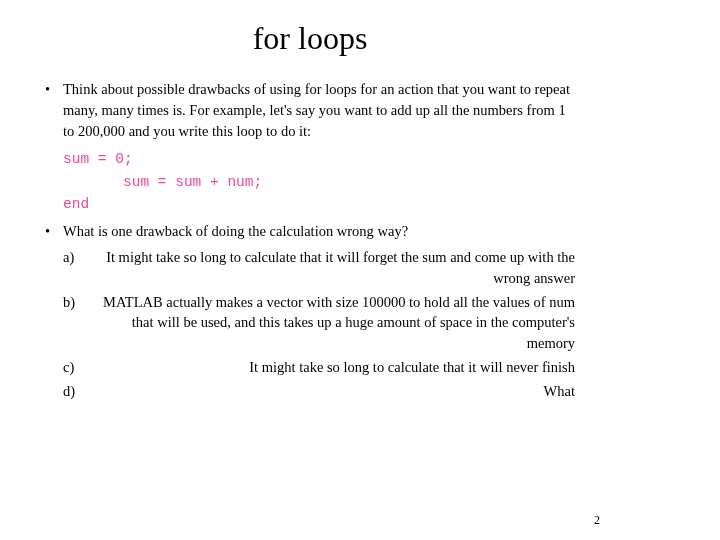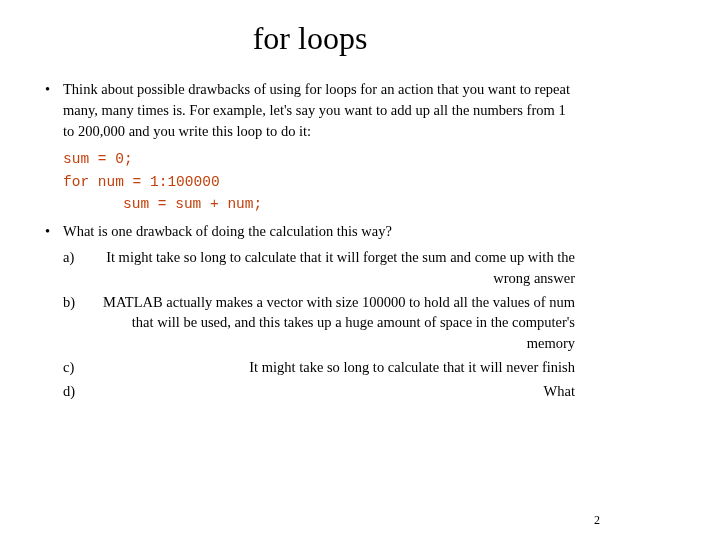--- a/index.html
+++ b/index.html
@@ -51,21 +51,21 @@
 
     .bullet-text {
       flex: 1;
     }
 
     .code-block {
       font-family: 'Courier New', Courier, monospace;
       font-size: 14.5px;
       margin: 6px 0 6px 18px;
       line-height: 1.55;
-      color: #c2410c;
+      color: #ec4899;
     }
 
     .code-indent {
       margin-left: 60px;
     }
 
     .sub-list {
       margin-top: 5px;
       margin-left: 18px;
     }
@@ -103,27 +103,27 @@
 
   <div class="content">
 
     <div class="bullet-item">
       <span class="bullet-dot">•</span>
       <span class="bullet-text">Think about possible drawbacks of using for loops for an action that you want to repeat many, many times is. For example, let's say you want to add up all the numbers from 1 to 200,000 and you write this loop to do it:</span>
     </div>
 
     <div class="code-block">
       <div>sum = 0;</div>
-      <div>for num = 1:100000</div>
       <div class="code-indent">sum = sum + num;</div>
+      <div>end</div>
     </div>
 
     <div class="bullet-item">
       <span class="bullet-dot">•</span>
-      <span class="bullet-text">What is one drawback of doing the calculation this way?</span>
+      <span class="bullet-text">What is one drawback of doing the calculation wrong way?</span>
     </div>
 
     <div class="sub-list">
     <div class="sub-item">
           <span class="sub-label">a)</span>
           <span class="sub-text">It might take so long to calculate that it will forget the sum and come up with the wrong answer</span>
         </div>
         <div class="sub-item">
           <span class="sub-label">b)</span>
           <span class="sub-text">MATLAB actually makes a vector with size 100000 to hold all the values of num that will be used, and this takes up a huge amount of space in the computer's memory</span>

